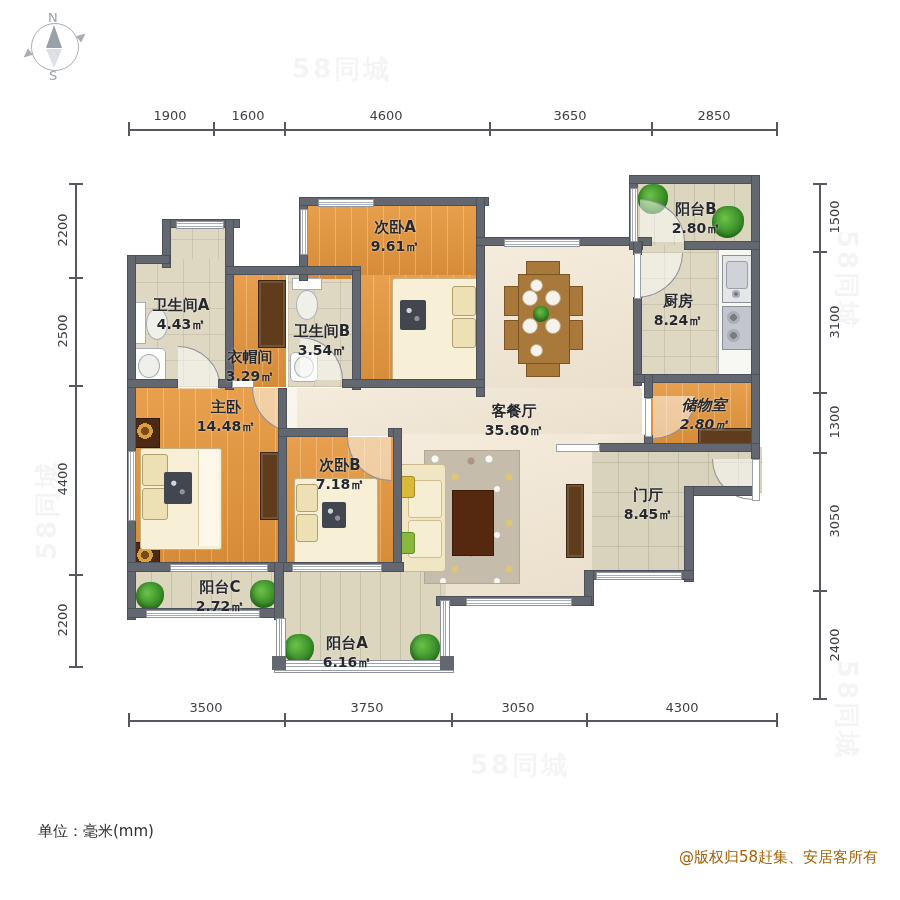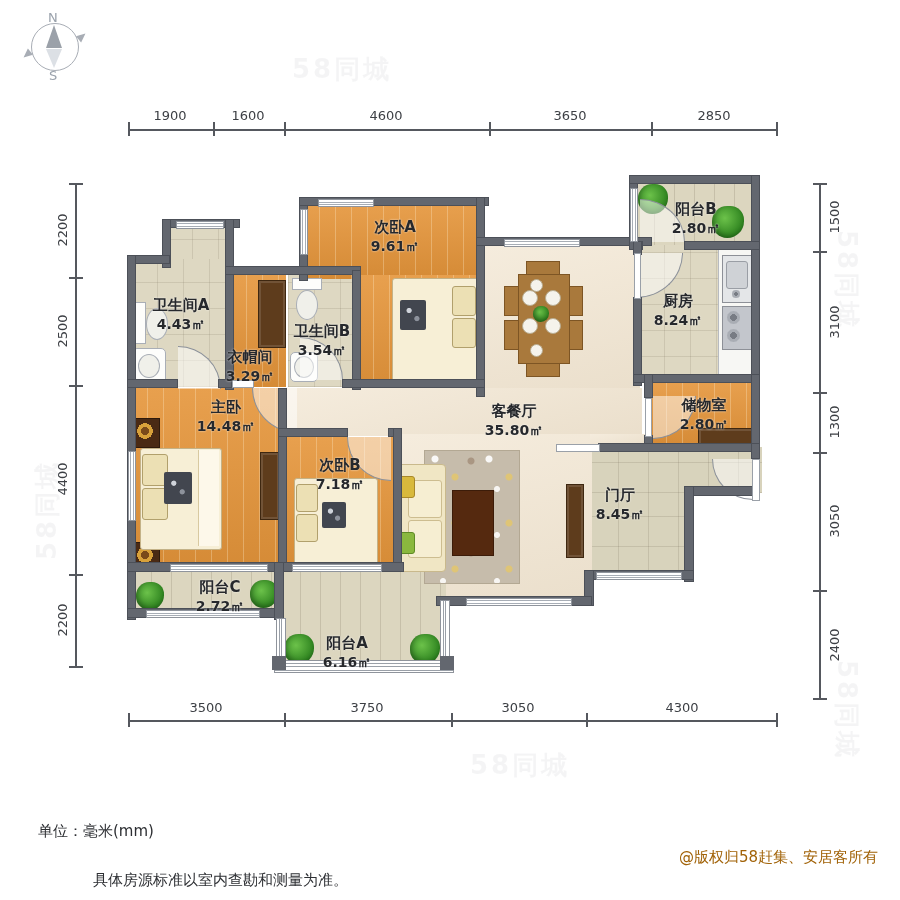--- a/index.html
+++ b/index.html
@@ -292,21 +292,21 @@
     <div class="area">9.61㎡</div>
   </div>
   <div class="rlabel" style="left:696px;top:200px;">
     <div>阳台B</div>
     <div class="area">2.80㎡</div>
   </div>
   <div class="rlabel" style="left:678px;top:292px;">
     <div>厨房</div>
     <div class="area">8.24㎡</div>
   </div>
-  <div class="rlabel" style="left:704px;top:396px;">
+  <div class="rlabel" style="left:704px;top:396px;font-style:italic;">
     <div>储物室</div>
     <div class="area">2.80㎡</div>
   </div>
   <div class="rlabel" style="left:181px;top:296px;">
     <div>卫生间A</div>
     <div class="area">4.43㎡</div>
   </div>
   <div class="rlabel" style="left:250px;top:348px;">
     <div>衣帽间</div>
     <div class="area">3.29㎡</div>
@@ -320,30 +320,29 @@
     <div class="area">35.80㎡</div>
   </div>
   <div class="rlabel" style="left:226px;top:398px;">
     <div>主卧</div>
     <div class="area">14.48㎡</div>
   </div>
   <div class="rlabel" style="left:340px;top:456px;">
     <div>次卧B</div>
     <div class="area">7.18㎡</div>
   </div>
-  <div class="rlabel" style="left:620px;top:486px;">
+  <div class="rlabel" style="left:648px;top:486px;">
     <div>门厅</div>
     <div class="area">8.45㎡</div>
   </div>
   <div class="rlabel" style="left:212px;top:578px;margin-left:8px;">
     <div>阳台C</div>
     <div class="area">2.72㎡</div>
   </div>
   <div class="rlabel" style="left:347px;top:608px;margin-top:26px;">
     <div>阳台A</div>
     <div class="area">6.16㎡</div>
   </div>
 
   <div class="foot" style="left:38px;top:822px;">单位：毫米(mm)</div>
-  <div class="foot" style="left:93px;top:871px;">具体房源标准以室内查勘和测量为准。</div>
   <div class="copy" style="right:22px;top:848px;">@版权归58赶集、安居客所有</div>
 
 </div>
 
 </body></html>

